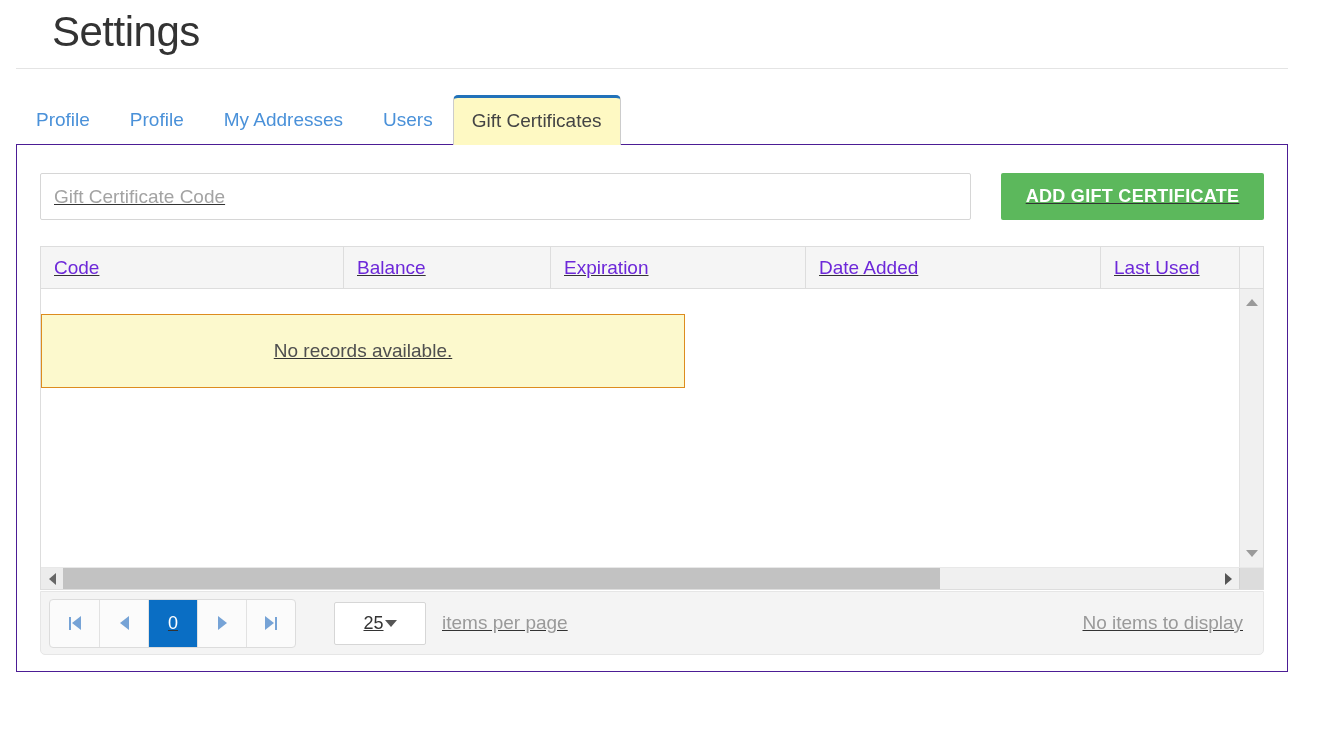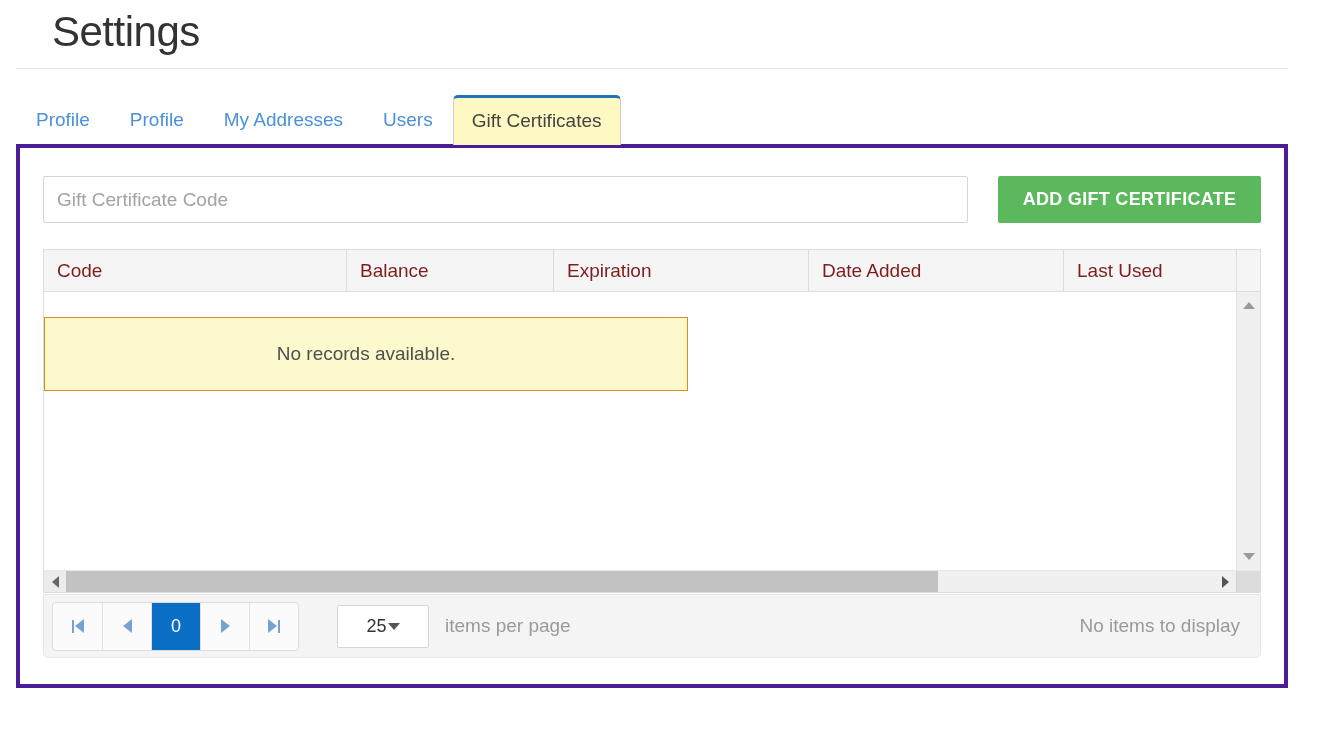--- a/index.html
+++ b/index.html
@@ -43,23 +43,24 @@
     border:1px solid #cccccc;
     border-bottom:none;
     border-top:3px solid var(--active-tab-accent, #2272b9);
     border-radius:5px 5px 0 0;
     font-size:19px;
     color:#444;
   }
 
   
   .panel {
-    border:4px solid #4c1d95;
+    border:1px solid #4c1d95;
     background:#fff;
-    padding:28px 23px 26px;
+    padding:28px 23px 16px;
+    text-decoration:underline;
   }
 
   
   .form-row { display:flex; gap:30px; height:47px; }
   .code-input {
     flex:1;
     border:1px solid #d6d6d6;
     border-radius:2px;
     font-family:"Liberation Sans", sans-serif;
     font-size:19px;
@@ -81,29 +82,29 @@
     cursor:pointer;
   }
 
   
   .grid { margin-top:26px; border:1px solid #dddddd; background:#fff; }
   .grid-header { display:flex; background:#f5f5f5; border-bottom:1px solid #dddddd; height:42px; }
   .grid-header .hcell {
     display:flex; align-items:center;
     padding-left:13px;
     font-size:19px;
-    color:#7f1d1d;
+    color:#6d28d9;
     border-left:1px solid #dddddd;
   }
   .grid-header .hcell:first-child { border-left:none; }
   .col-code { width:302px; }
   .col-balance { width:207px; }
   .col-expiration { width:255px; }
   .col-date-added { width:255px; }
-  .col-last-used { flex:1; }
+  .col-last-used { flex:1;margin-left:40px; }
   .col-spacer { width:24px; border-left:1px solid #dddddd; background:#f5f5f5; }
 
   .grid-body { display:flex; height:278px; }
   .grid-body-content {
     flex:1;
     display:flex; justify-content:flex-start; align-items:flex-start;
     padding-top:25px;
   }
   .empty-msg {
     width:644px; height:74px;

